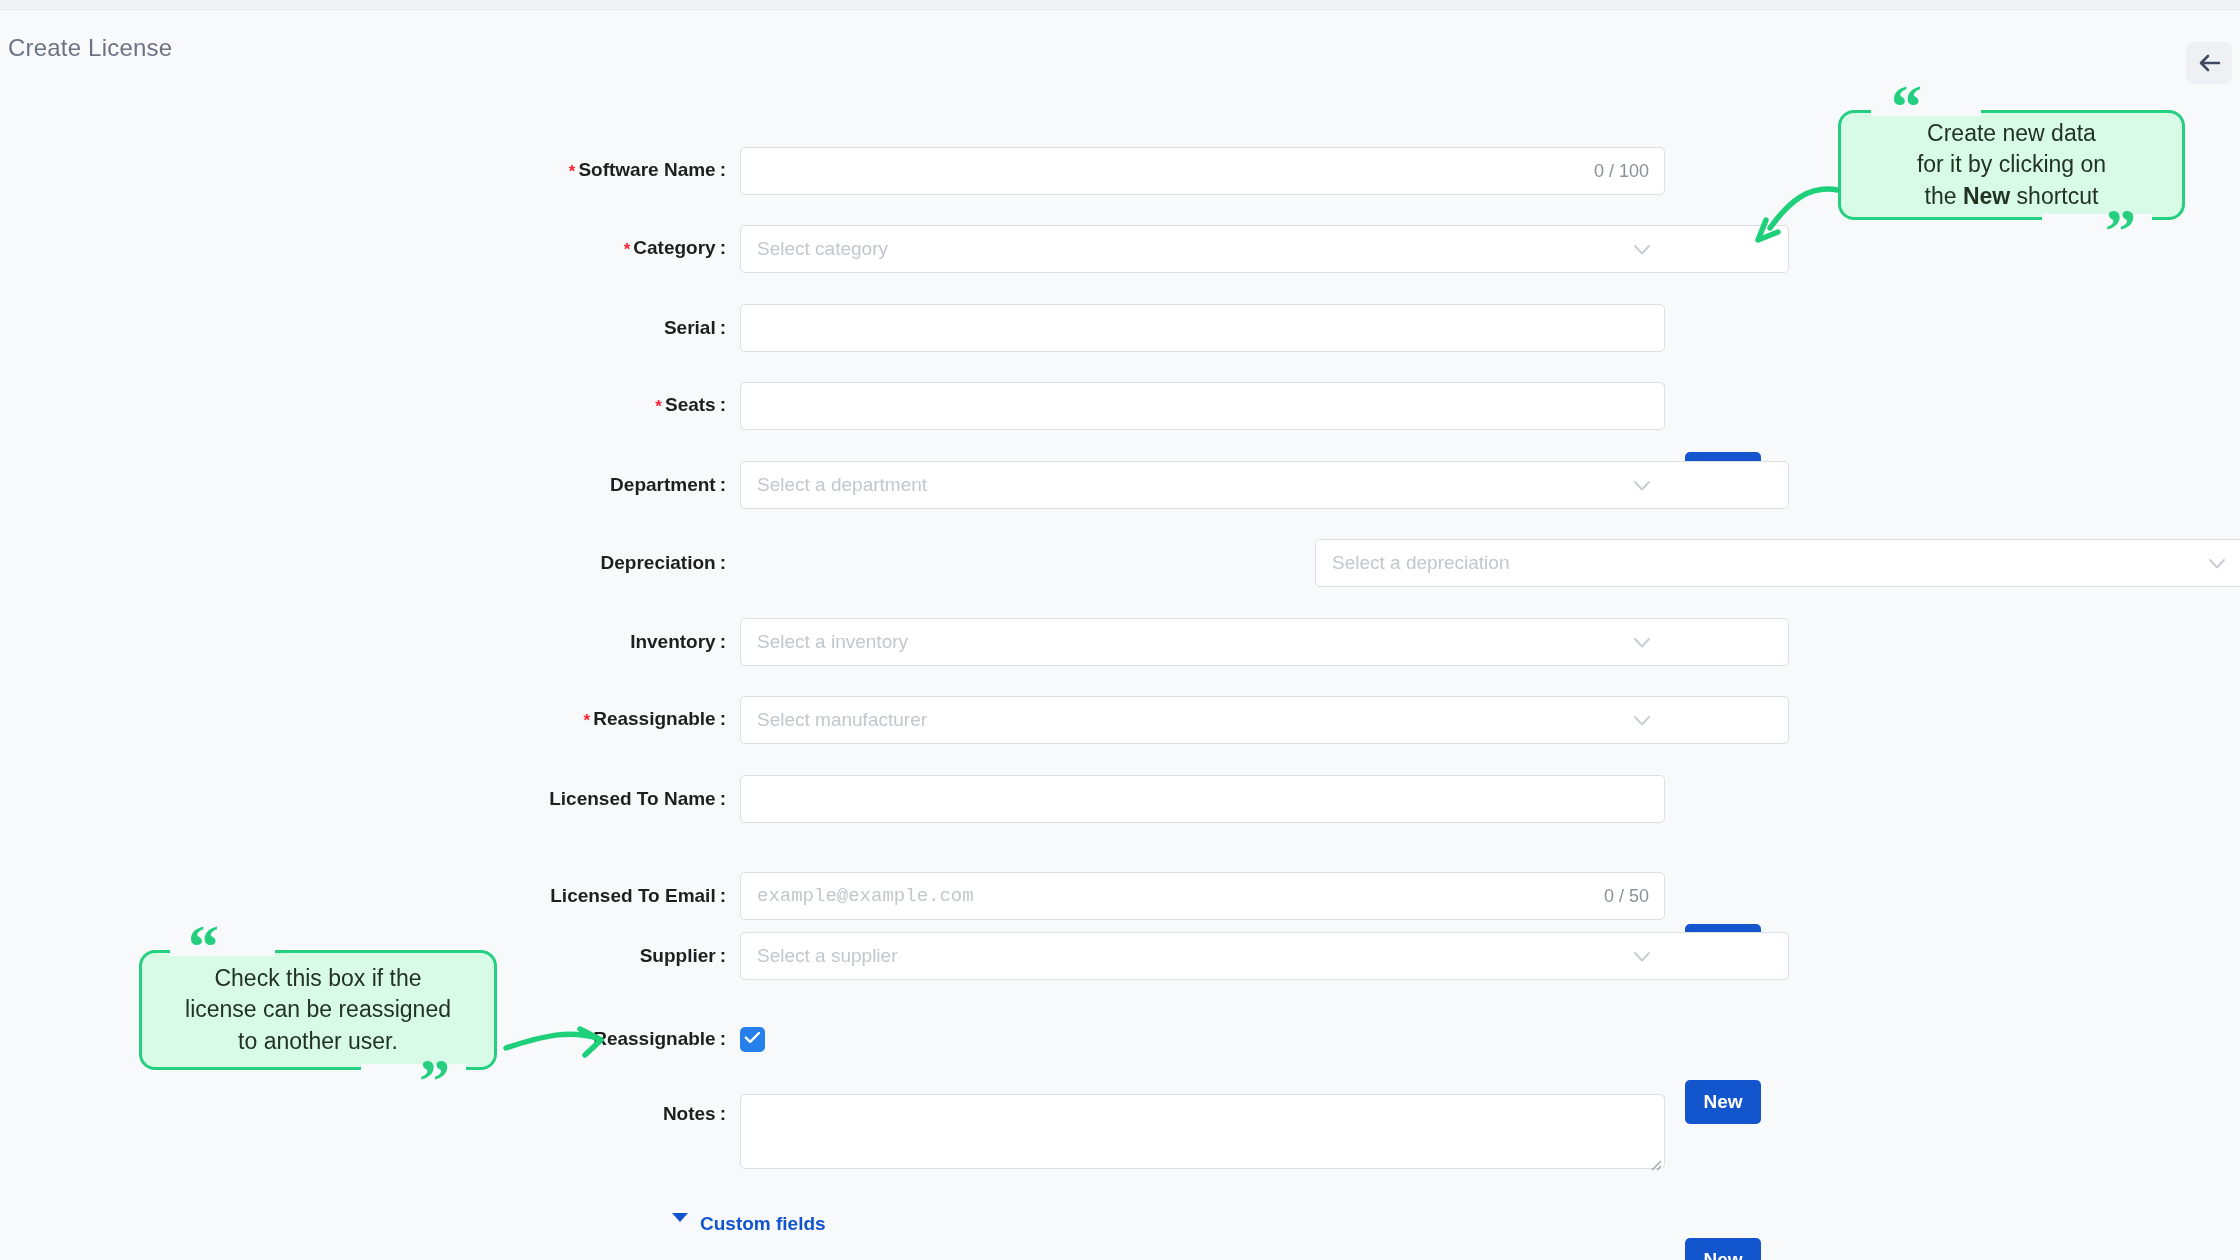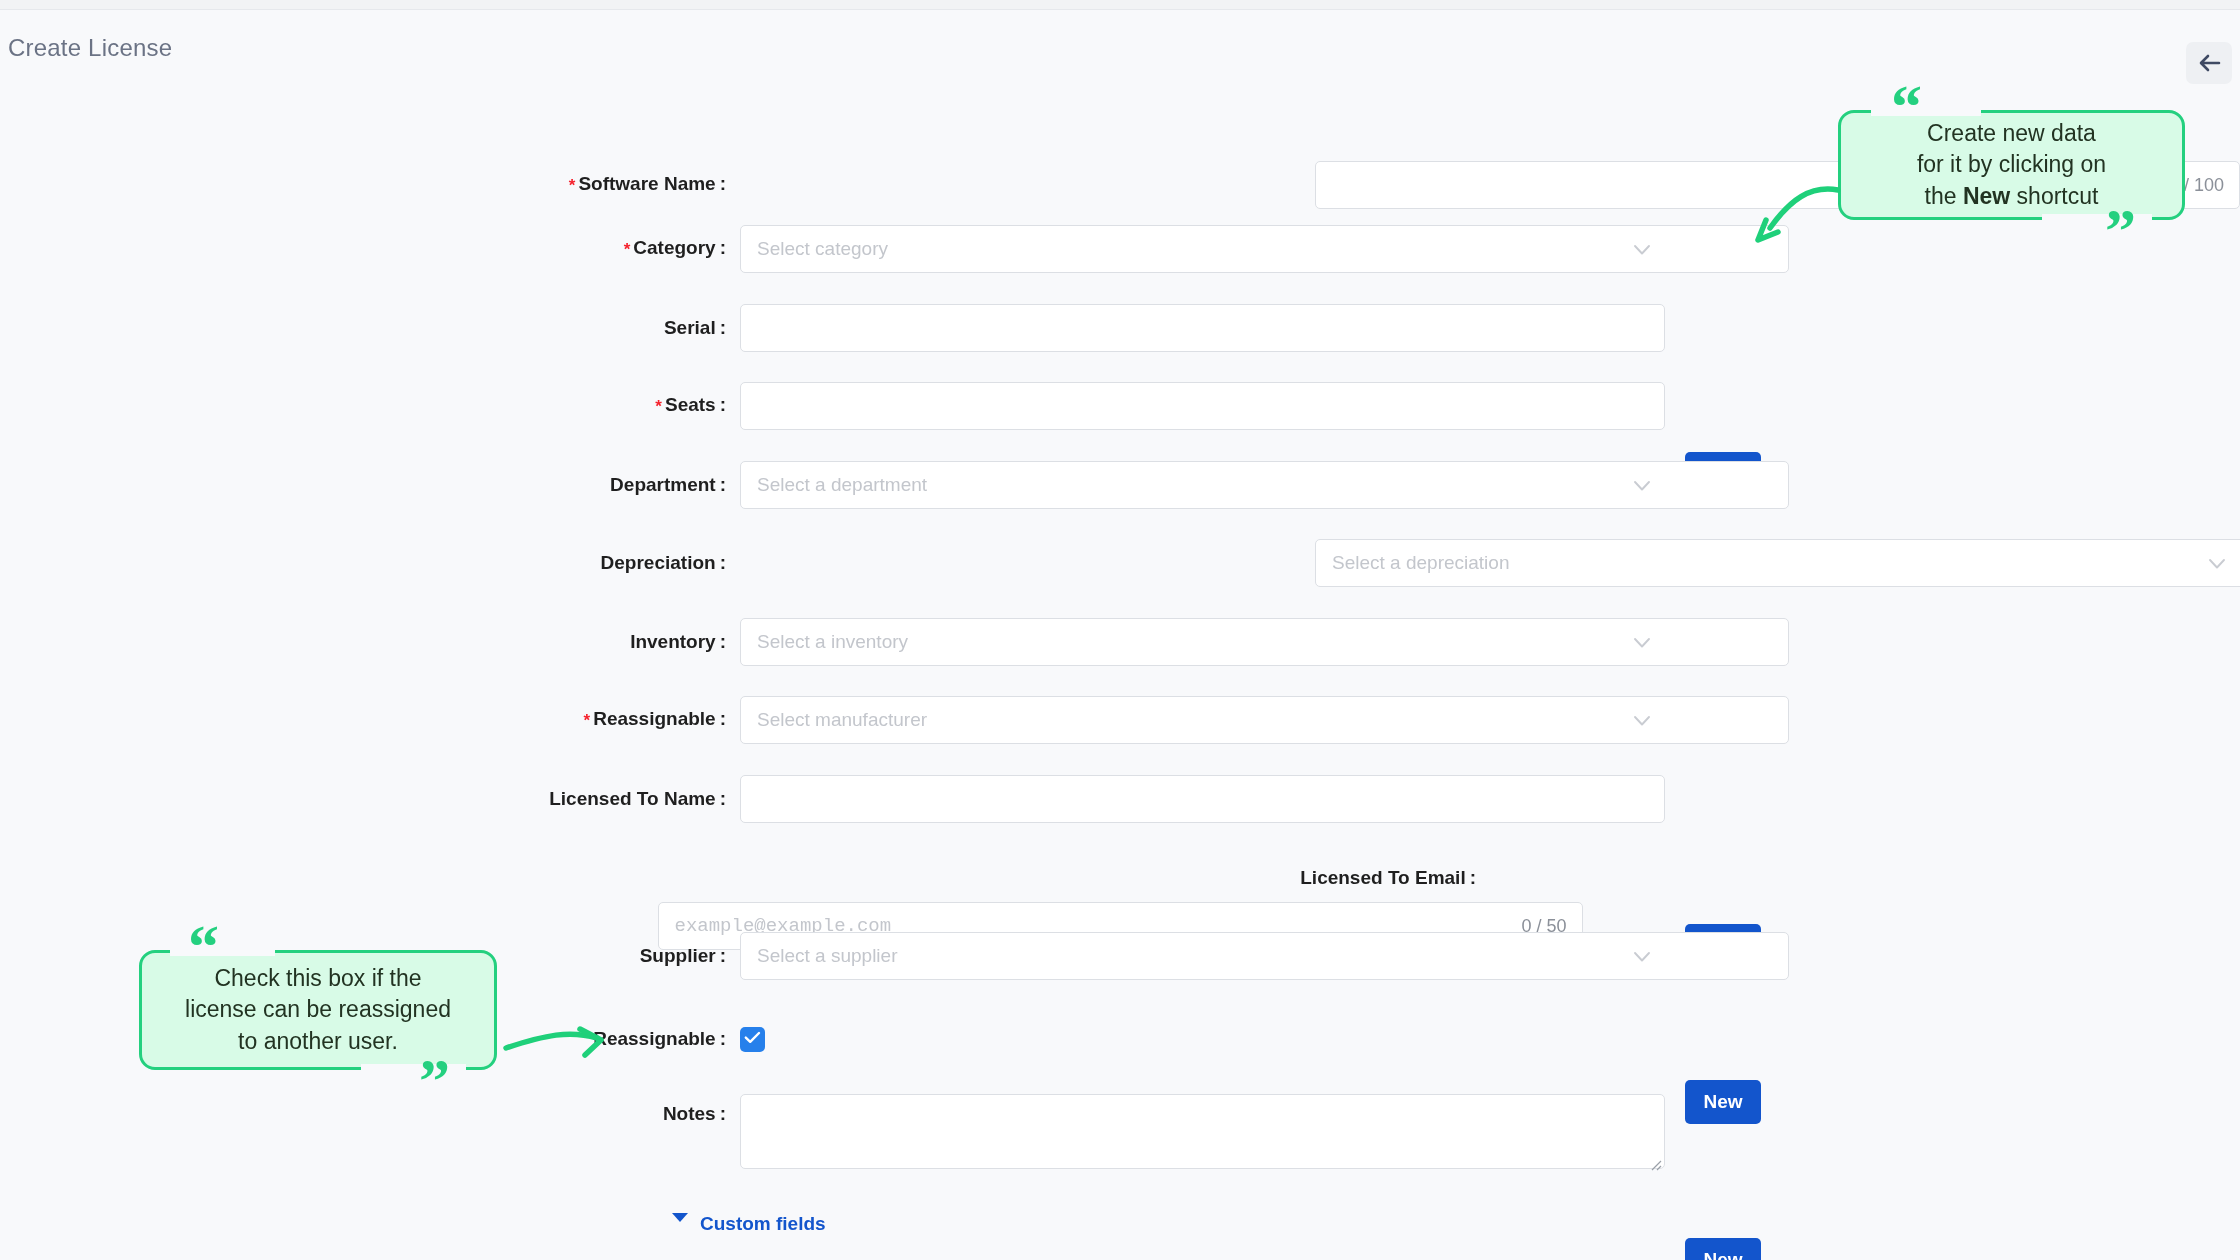--- a/index.html
+++ b/index.html
@@ -147,21 +147,21 @@
   <button class="back-btn">
     <span>
       <svg width="24" height="20" viewBox="0 0 24 20">
         <path d="M22 10 H5 M11 3 L4 10 L11 17" stroke="#3f4a63" stroke-width="2.6" fill="none" stroke-linecap="round" stroke-linejoin="round"></path>
       </svg>
     </span>
   </button>
 
   <div class="form">
 
-    <div class="row" style="top:161px;justify-content:space-between;">
+    <div class="row" style="top:147px;">
       <div class="label"><span class="req">*</span><span>Software Name</span><span class="colon">:</span></div>
       <div class="ctrl">
         <input class="tinput hasCount" value="" placeholder="" style="">
         <span class="counter">0 / 100</span>
       </div>
     </div>
 
     <div class="row" style="top:225px;">
       <div class="label"><span class="req">*</span><span>Category</span><span class="colon">:</span></div>
       <div class="ctrl">
@@ -251,21 +251,21 @@
 
     </div>
 
     <div class="row" style="top:775px;">
       <div class="label"><span>Licensed To Name</span><span class="colon">:</span></div>
       <div class="ctrl">
         <input class="tinput" value="" placeholder="" style="">
       </div>
     </div>
 
-    <div class="row" style="top:854px;flex-direction:column;">
+    <div class="row" style="top:872px;">
       <div class="label"><span>Licensed To Email</span><span class="colon">:</span></div>
       <div class="ctrl">
         <input class="tinput hasCount" value="" placeholder="example@example.com" style="">
         <span class="counter">0 / 50</span>
       </div>
     </div>
 
     <div class="row" style="top:932px;">
       <div class="label"><span>Supplier</span><span class="colon">:</span></div>
       <div class="ctrl">

